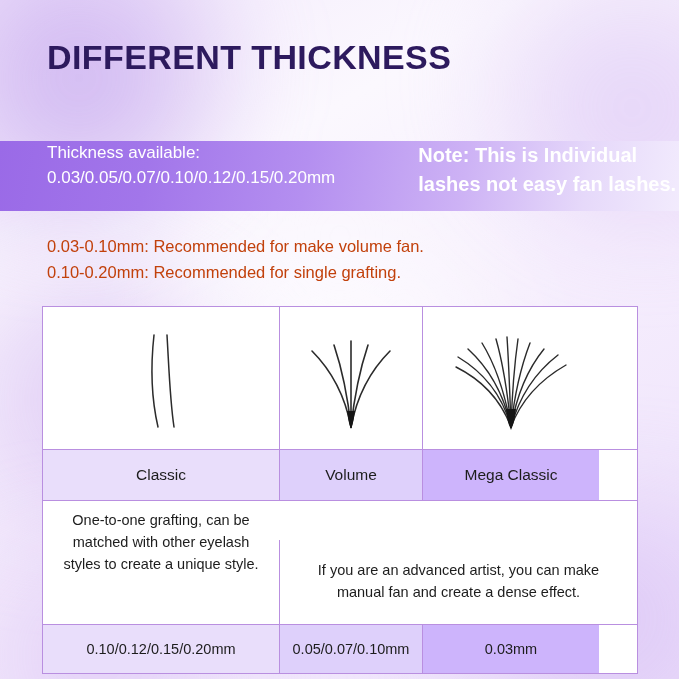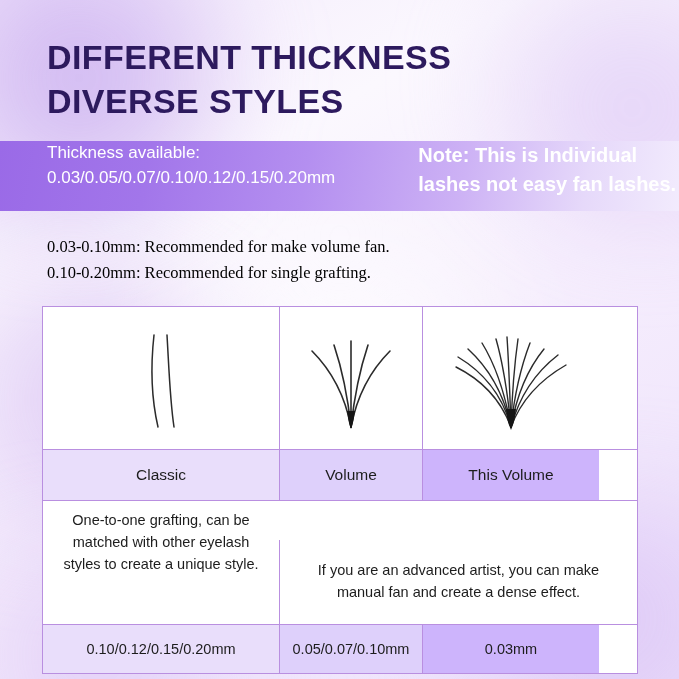--- a/index.html
+++ b/index.html
@@ -101,24 +101,23 @@
     font-weight: bold;
     padding-left: 47px;
     line-height: 1.45;
   }
 
   
   .recos {
     position: absolute;
     left: 47px;
     top: 234px;
-    color: #000000;
+    color: #c2410c;
     font-size: 16.5px;
     line-height: 1.55;
-    font-family: Liberation Serif, serif;
   }
   .recos div { display: block; }
 
   
   .lash-table {
     position: absolute;
     left: 42px;
     top: 306px;
     width: 596px;
     border: 1px solid #b98fe0;
@@ -191,21 +190,20 @@
 <div class="bg-blob blob-ml"></div>
 <div class="bg-blob blob-bl"></div>
 <div class="bg-blob blob-tr"></div>
 <div class="bg-blob blob-br"></div>
 <div class="bg-blob blob-center-light"></div>
 
 <div class="content">
 
   <div class="heading">
     <span class="hline">DIFFERENT THICKNESS</span>
-    <span class="hline">DIVERSE STYLES</span>
   </div>
 
   <div class="banner">
     <div class="banner-line1">Thickness available: 0.03/0.05/0.07/0.10/0.12/0.15/0.20mm</div>
     <div class="banner-line2">Note: This is Individual lashes not easy fan lashes.</div>
   </div>
 
   <div class="recos">
     <div>0.03-0.10mm: Recommended for make volume fan.</div>
     <div>0.10-0.20mm: Recommended for single grafting.</div>
@@ -250,21 +248,21 @@
             <path d="M65 104 C 56 80, 38 58, 10 44" stroke-width="1.4"></path>
           </g>
           <path d="M65 107 C 61 98, 61 93, 60 86 L 70 86 C 69 93, 69 98, 65 107 Z" fill="#151515"></path>
         </svg>
       </div>
     </div>
 
     <div class="row row-labels hdiv">
       <div class="cell col-1 lbl-classic">Classic</div>
       <div class="cell col-2 vdiv lbl-volume">Volume</div>
-      <div class="cell col-3 vdiv lbl-mega">This Volume</div>
+      <div class="cell col-3 vdiv lbl-mega">Mega Classic</div>
     </div>
 
     <div class="row row-desc hdiv">
       <div class="cell col-1">One-to-one grafting, can be matched with other eyelash styles to create a unique style.</div>
       <div class="cell col-23 vdiv">If you are an advanced artist, you can make manual fan and create a dense effect.</div>
     </div>
 
     <div class="row row-thick hdiv">
       <div class="cell col-1 th-classic">0.10/0.12/0.15/0.20mm</div>
       <div class="cell col-2 vdiv th-volume">0.05/0.07/0.10mm</div>

